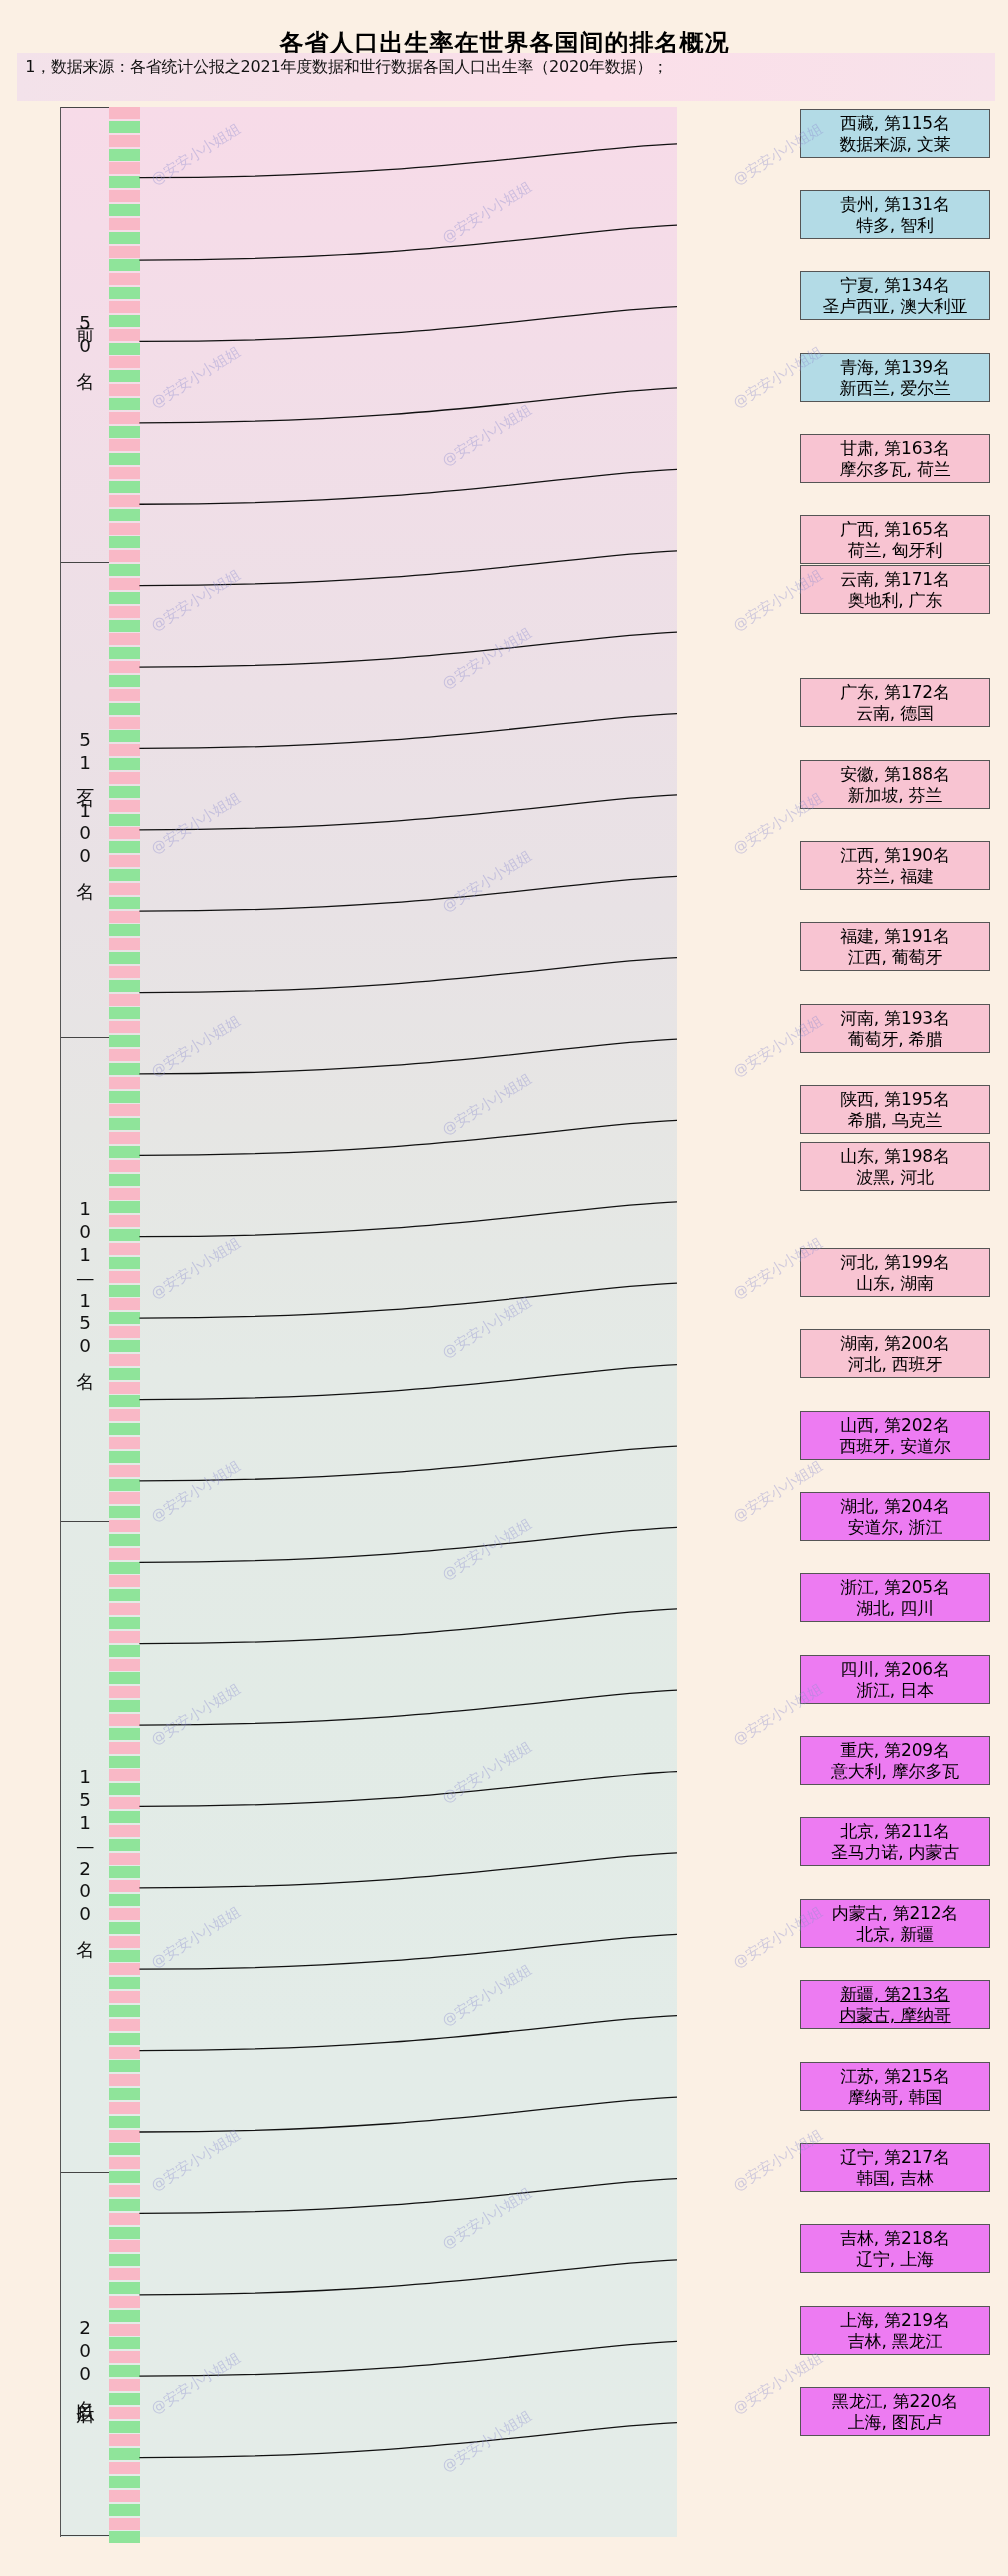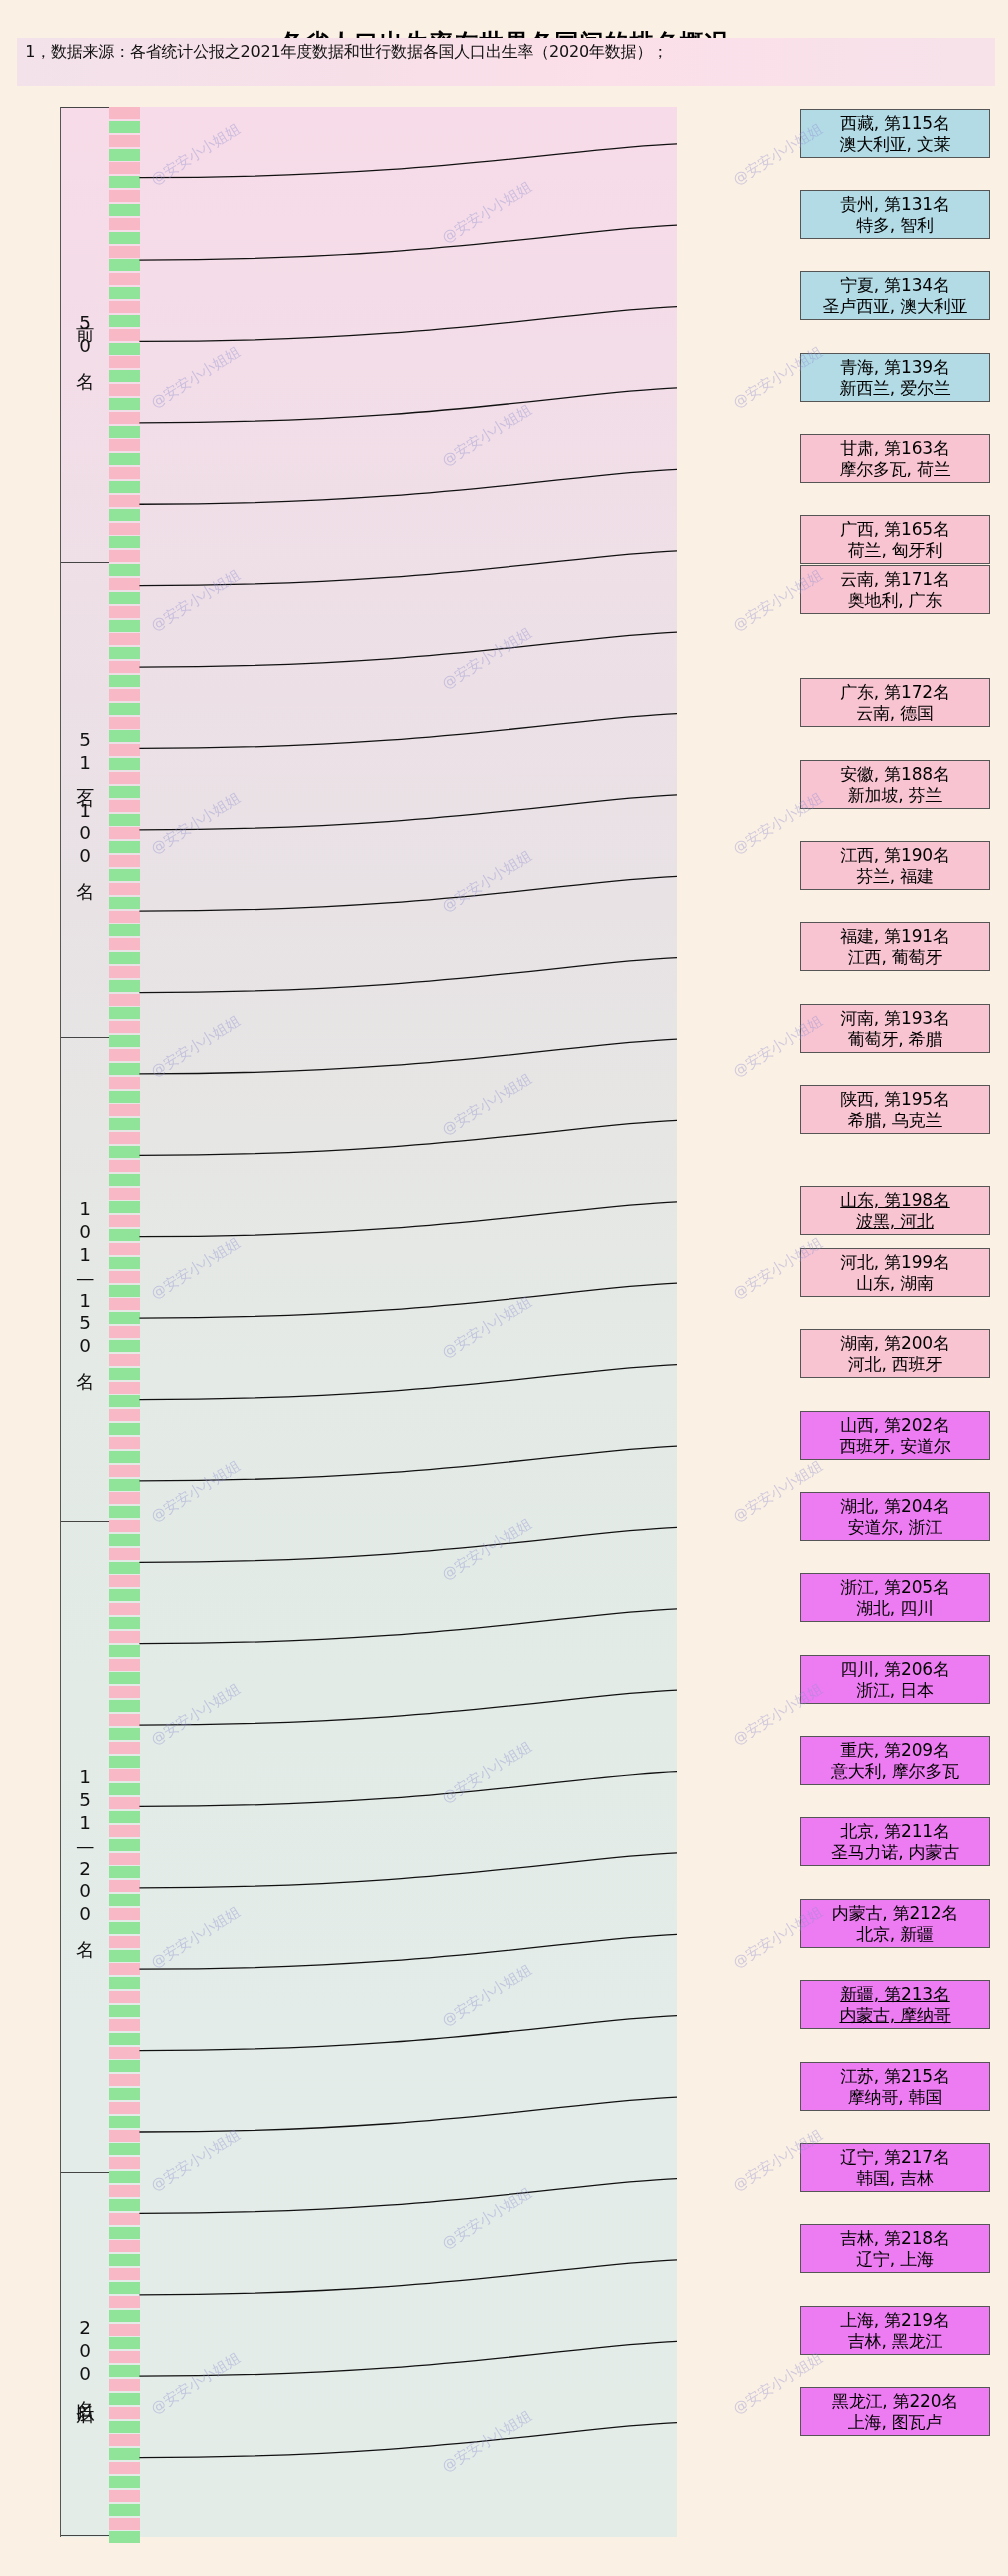--- a/index.html
+++ b/index.html
@@ -24,21 +24,21 @@
     text-align: center;
     font-size: 24px;
     font-weight: bold;
     color: #000;
     letter-spacing: 1px;
   }
 
   
   #notes {
     position: absolute;
-    left: 17.4px; top: 38px;
+    left: 17.4px; top: 53px;
     width: 978px; height: 48px;
     background: linear-gradient(90deg,#f3e2ea 0%, #f7dfe8 35%, #fbdfe9 60%, #f7e2ea 100%);
     padding: 1.9px 7.8px 0 7.8px;
   }
   .note-line {
     font-size: 16px;
     color: #111;
     line-height: 23px;
     white-space: nowrap;
     letter-spacing: -0.2px;
@@ -376,21 +376,21 @@
       <path d="M 82 2090 C 387.25 2090, 526 2058.32, 637 2054" fill="none" stroke="#111111" stroke-width="1.3"></path>
       <path d="M 82 2174 C 387.25 2174, 526 2142.32, 637 2138" fill="none" stroke="#111111" stroke-width="1.3"></path>
       <path d="M 82 2258 C 387.25 2258, 526 2226.32, 637 2222" fill="none" stroke="#111111" stroke-width="1.3"></path>
       <path d="M 82 2342 C 387.25 2342, 526 2310.32, 637 2306" fill="none" stroke="#111111" stroke-width="1.3"></path>
       <path d="M 82 2426 C 387.25 2426, 526 2394.32, 637 2390" fill="none" stroke="#111111" stroke-width="1.3"></path>
     </svg>
 
   <div id="labels">
       <div class="lbl blue" style="top: 109px;">
         <span class="l1">西藏, 第115名</span>
-        <span class="l2">澳大利亚, 文莱</span>
+        <span class="l2">数据来源, 文莱</span>
       </div>
       <div class="lbl blue" style="top: 190px;">
         <span class="l1">贵州, 第131名</span>
         <span class="l2">特多, 智利</span>
       </div>
       <div class="lbl blue" style="top: 271px;">
         <span class="l1">宁夏, 第134名</span>
         <span class="l2">圣卢西亚, 澳大利亚</span>
       </div>
       <div class="lbl blue" style="top: 353px;">
@@ -426,21 +426,21 @@
         <span class="l2">江西, 葡萄牙</span>
       </div>
       <div class="lbl pink" style="top: 1004px;">
         <span class="l1">河南, 第193名</span>
         <span class="l2">葡萄牙, 希腊</span>
       </div>
       <div class="lbl pink" style="top: 1085px;">
         <span class="l1">陕西, 第195名</span>
         <span class="l2">希腊, 乌克兰</span>
       </div>
-      <div class="lbl pink" style="top: 1186px; text-decoration: underline;">
+      <div class="lbl pink" style="top: 1142px;">
         <span class="l1">山东, 第198名</span>
         <span class="l2">波黑, 河北</span>
       </div>
       <div class="lbl pink" style="top: 1248px;">
         <span class="l1">河北, 第199名</span>
         <span class="l2">山东, 湖南</span>
       </div>
       <div class="lbl pink" style="top: 1329px;">
         <span class="l1">湖南, 第200名</span>
         <span class="l2">河北, 西班牙</span>

